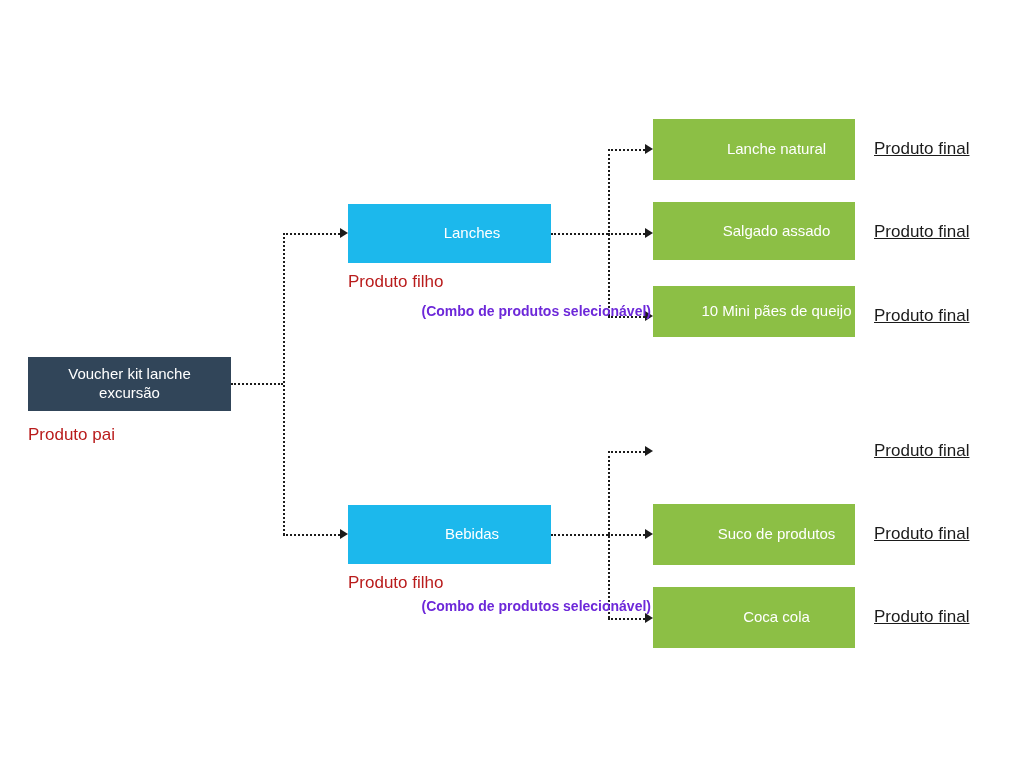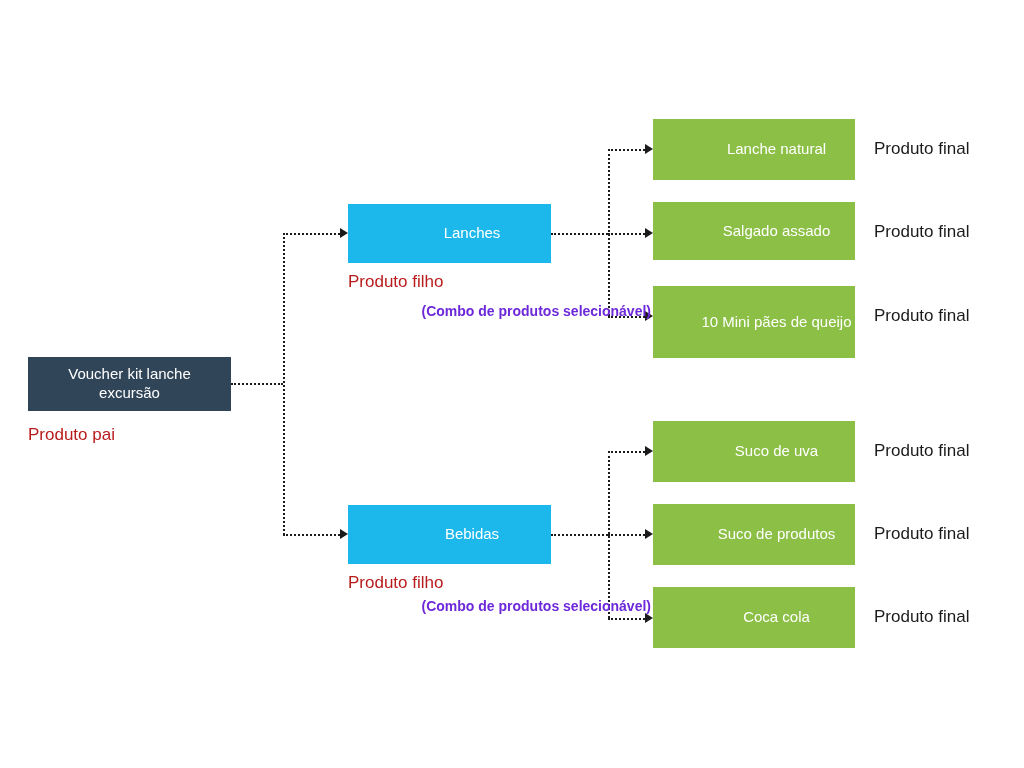--- a/index.html
+++ b/index.html
@@ -60,20 +60,21 @@
     color: #6d28d9;
     font-size: 14px;
     font-weight: bold;
     white-space: nowrap;
   }
   .side-label {
     position: absolute;
     color: #1b1b1b;
     font-size: 17px;
     white-space: nowrap;
+    text-decoration: underline;
   }
 
   
   .conn {
     position: absolute;
   }
   .h-line {
     height: 0;
     border-top: 2px dotted #1b1b1b;
   }
@@ -142,34 +143,31 @@
   <div class="node node-final" style="left:653px; top:119px; width:202px; height:61px;">
     <span>Lanche natural</span>
   </div>
   <div class="side-label" style="left:874px; top:139px;">Produto final</div>
 
   <div class="node node-final" style="left:653px; top:202px; width:202px; height:58px;">
     <span>Salgado assado</span>
   </div>
   <div class="side-label" style="left:874px; top:222px;">Produto final</div>
 
-  <div class="node node-final" style="left:653px; top:286px; width:202px; height:72px;">
+  <div class="node node-final" style="left:653px; top:286px; width:202px; height:51px;">
     <span>10 Mini pães de queijo</span>
   </div>
   <div class="side-label" style="left:874px; top:306px;">Produto final</div>
 
   <div class="node node-child" style="left:348px; top:505px; width:203px; height:59px;">
     <span>Bebidas</span>
   </div>
   <div class="caption" style="left:348px; top:573px; width:203px;">Produto filho</div>
   <div class="caption-sub" style="left:248px; top:598px; width:403px;">(Combo de produtos selecionável)</div>
 
-  <div class="node node-final" style="left:653px; top:421px; width:202px; height:61px;">
-    <span>Suco de uva</span>
-  </div>
   <div class="side-label" style="left:874px; top:441px;">Produto final</div>
 
   <div class="node node-final" style="left:653px; top:504px; width:202px; height:61px;">
     <span>Suco de produtos</span>
   </div>
   <div class="side-label" style="left:874px; top:524px;">Produto final</div>
 
   <div class="node node-final" style="left:653px; top:587px; width:202px; height:61px;">
     <span>Coca cola</span>
   </div>

